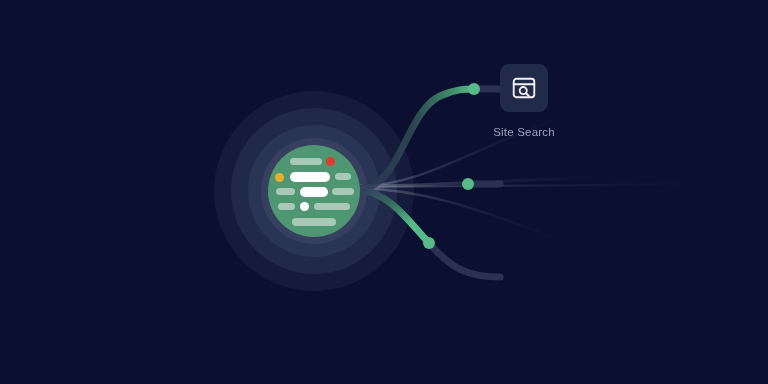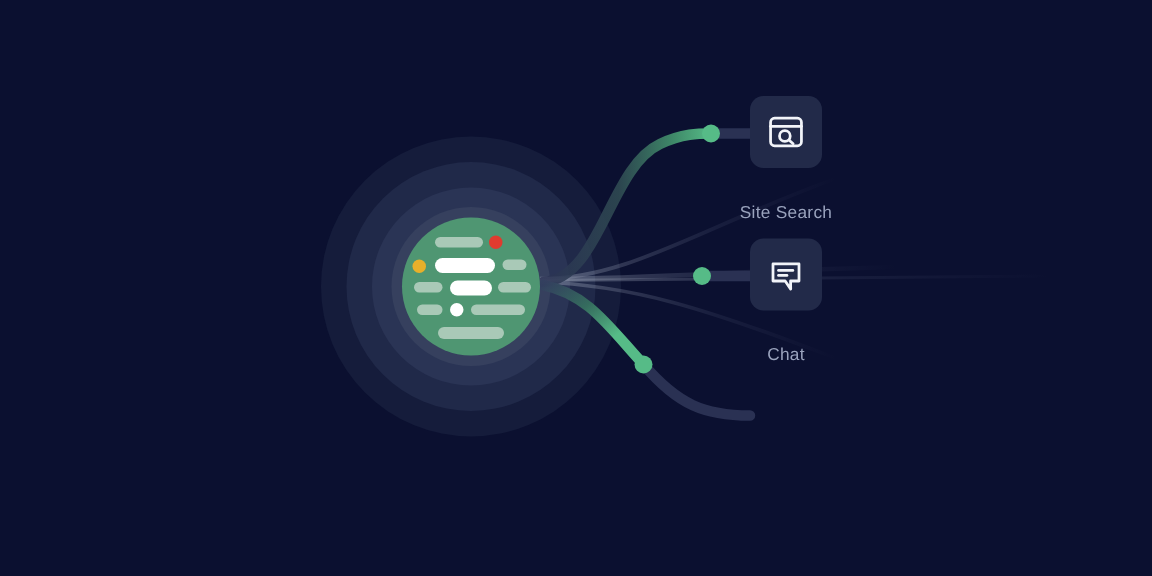--- a/index.html
+++ b/index.html
@@ -42,21 +42,21 @@
     width: 48px;
     height: 48px;
     border-radius: 9px;
     background: #222a49;
     display: flex;
     align-items: center;
     justify-content: center;
   }
   .tile svg { display: block; }
   .node-label {
-    margin-top: 24px;
+    margin-top: 14px;
     font-size: 11.5px;
     letter-spacing: 0.2px;
     color: #9aa3bd;
     text-align: center;
     white-space: nowrap;
   }
 
   #hub {
     position: absolute;
     z-index: 4;
@@ -172,27 +172,15 @@
           <rect x="2.5" y="3.5" width="19" height="17" rx="2.5"></rect>
           <line x1="2.5" y1="8.5" x2="21.5" y2="8.5"></line>
           <circle cx="11.3" cy="14.4" r="3.3"></circle>
           <line x1="13.8" y1="16.9" x2="16.4" y2="19.2"></line>
         </svg>
       </span>
     </div>
     <div class="node-label">Site Search</div>
   </div>
 
-  <div class="node" style="left:464px; top:159px;">
-    <div class="tile">
-      <span>
-        <svg width="26" height="26" viewBox="0 0 24 24" fill="none" stroke="#f2f4f9" stroke-width="1.7" stroke-linecap="round" stroke-linejoin="round">
-          <path d="M4 5.5h16v10.5h-5.2L14.9 21l-3.4-5H4z"></path>
-          <line x1="7.4" y1="9.5" x2="16.2" y2="9.5"></line>
-          <line x1="7.4" y1="12.6" x2="12.6" y2="12.6"></line>
-        </svg>
-      </span>
-    </div>
-    <div class="node-label">Chat</div>
-  </div>
 
 
 </div>
 
 </body></html>

